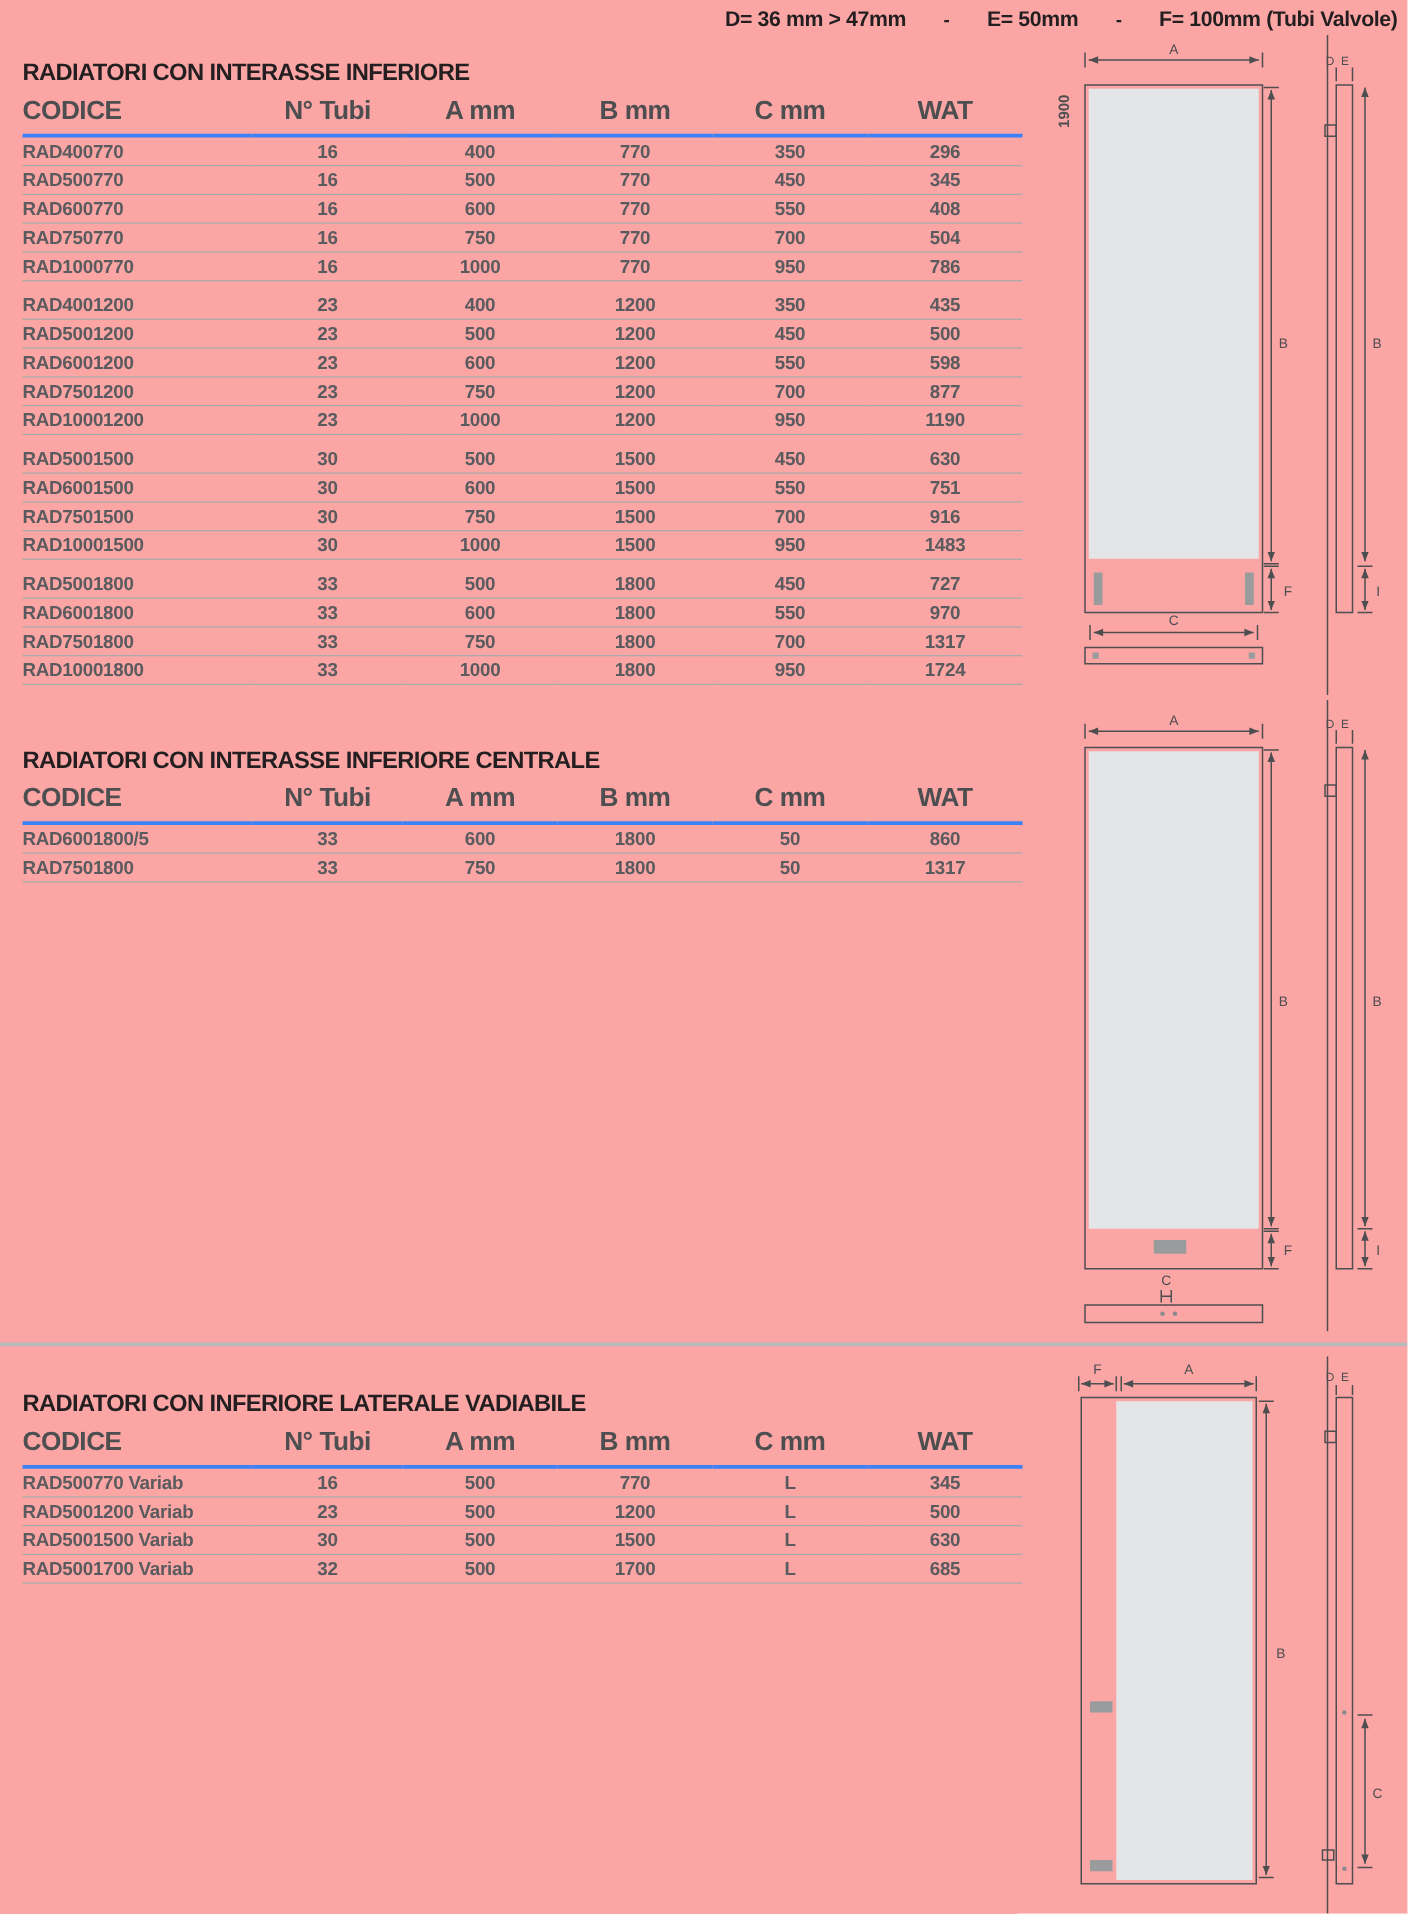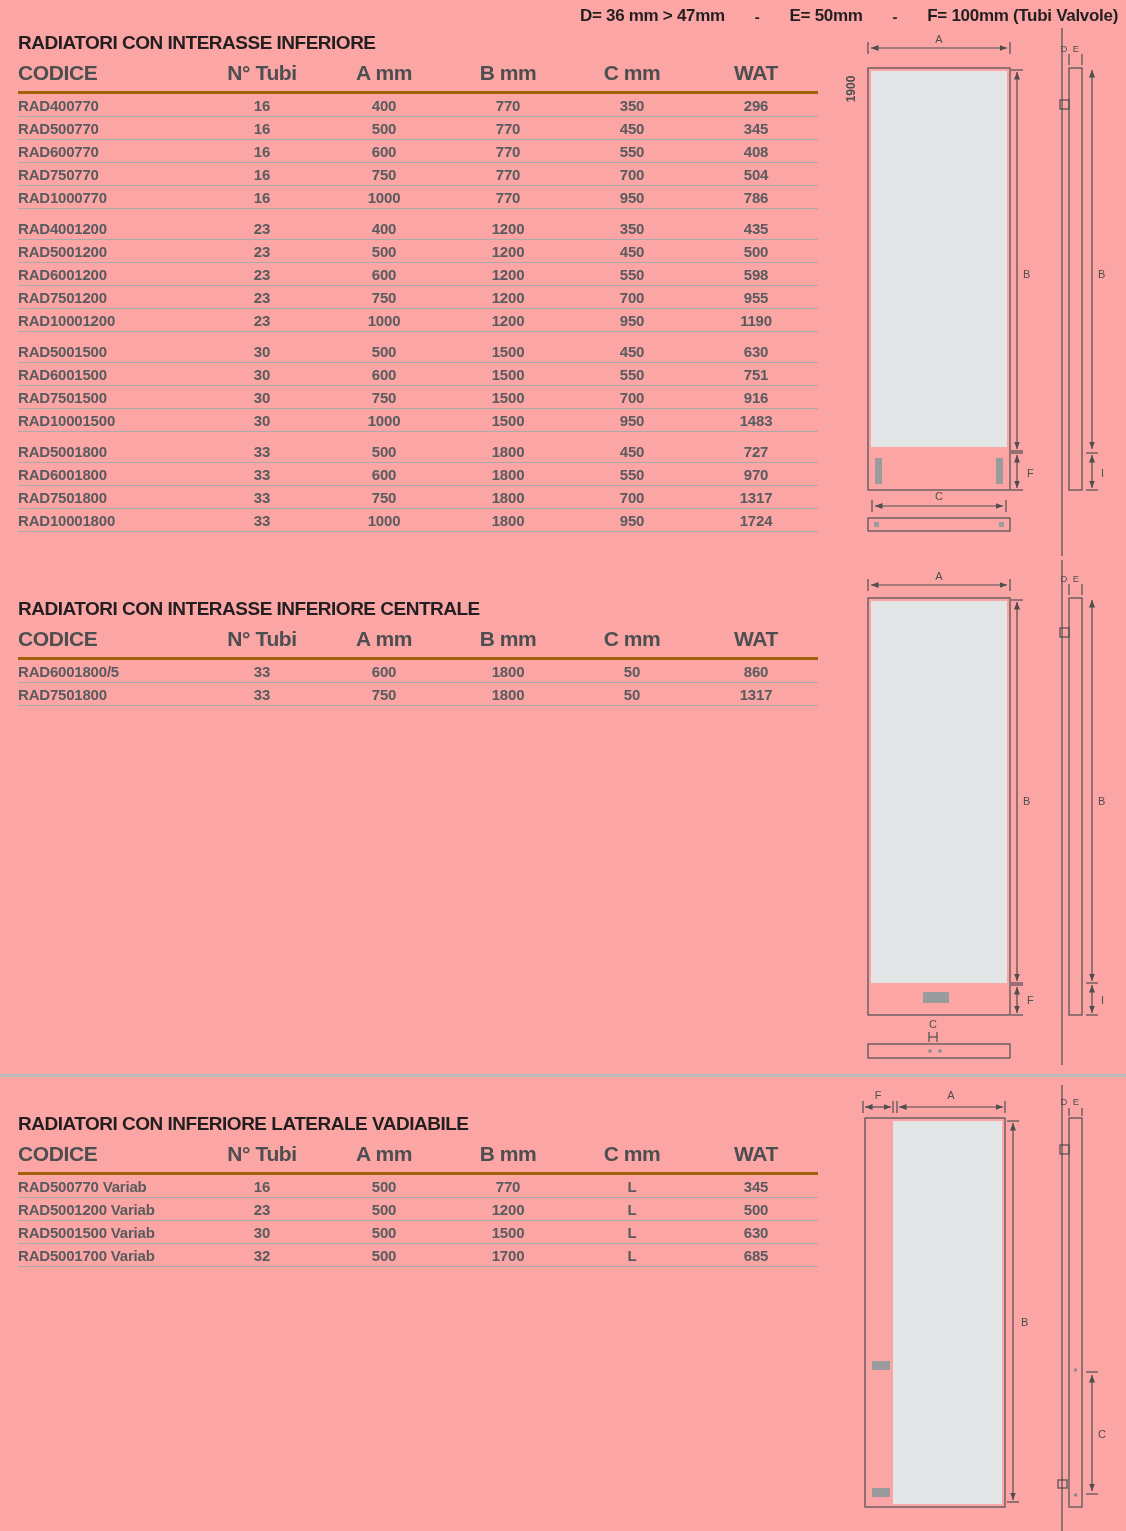--- a/index.html
+++ b/index.html
@@ -8,21 +8,21 @@
   
   .dimnote{position:absolute;top:6px;right:8px;display:flex;align-items:center;gap:30px;
            font-size:17px;font-weight:bold;color:#231f20;letter-spacing:-0.3px;}
   .dimnote .sep{font-size:15px;}
   
   .spec{position:absolute;left:18px;width:800px;}
   .spec h2{margin:0 0 7px 0;font-size:19px;font-weight:bold;color:#231f20;letter-spacing:-0.5px;}
   table{width:100%;border-collapse:collapse;table-layout:fixed;}
   th{font-size:21px;font-weight:bold;color:#4d4e50;text-align:center;
      padding:0 0 6px 0;letter-spacing:-0.4px;}
-  thead tr{border-bottom:3px solid #a16207;}
+  thead tr{border-bottom:3px solid #3b82f6;}
   td{font-size:15px;font-weight:bold;color:#5a5b5e;text-align:center;
      padding:3px 0 1px 0;line-height:18px;border-bottom:1.6px solid #a9aaac;letter-spacing:-0.2px;}
   .c-left{text-align:left;}
   tr.group-gap td{padding-top:11px;}
   
   .divider{position:absolute;left:0;top:1074px;width:1126px;height:3px;background:#b9babc;}
   
   .diag{position:absolute;}
   svg text{font-family:"Liberation Sans",sans-serif;fill:#4d4e50;font-size:11px;}
   svg .sm{font-size:9.5px;}
@@ -38,21 +38,21 @@
 <div id="page">
 
   <div class="dimnote">
     <span>D= 36 mm &gt; 47mm</span>
     <span class="sep">-</span>
     <span>E= 50mm</span>
     <span class="sep">-</span>
     <span>F= 100mm (Tubi Valvole)</span>
   </div>
 
-  <section class="spec" style="top:32px">
+  <section class="spec" style="top:48px">
     <h2>RADIATORI CON INTERASSE INFERIORE</h2>
     <table>
       <colgroup>
           <col style="width:23%">
           <col style="width:15%">
           <col style="width:15.5%">
           <col style="width:15.5%">
           <col style="width:15.5%">
           <col style="width:15.5%">
         </colgroup>
@@ -130,21 +130,21 @@
             <td>1200</td>
             <td>550</td>
             <td>598</td>
           </tr>
           <tr>
             <td class="c-left">RAD7501200</td>
             <td>23</td>
             <td>750</td>
             <td>1200</td>
             <td>700</td>
-            <td>955</td>
+            <td>877</td>
           </tr>
           <tr>
             <td class="c-left">RAD10001200</td>
             <td>23</td>
             <td>1000</td>
             <td>1200</td>
             <td>950</td>
             <td>1190</td>
           </tr>
           <tr class="group-gap">

